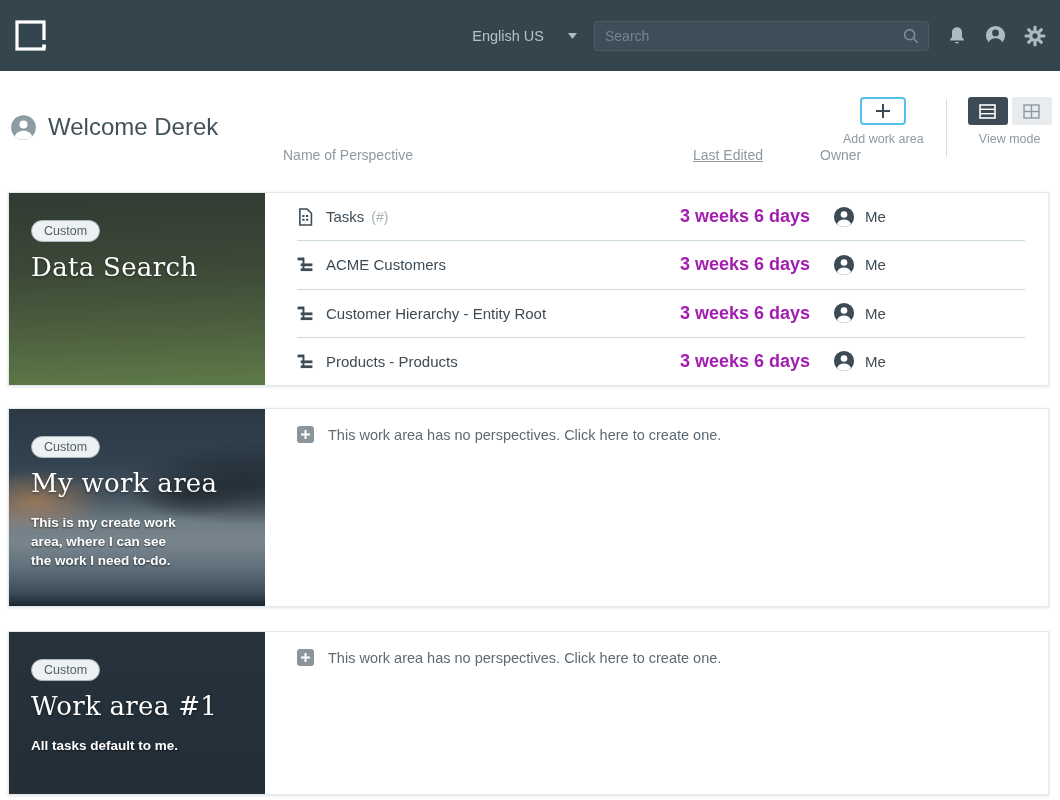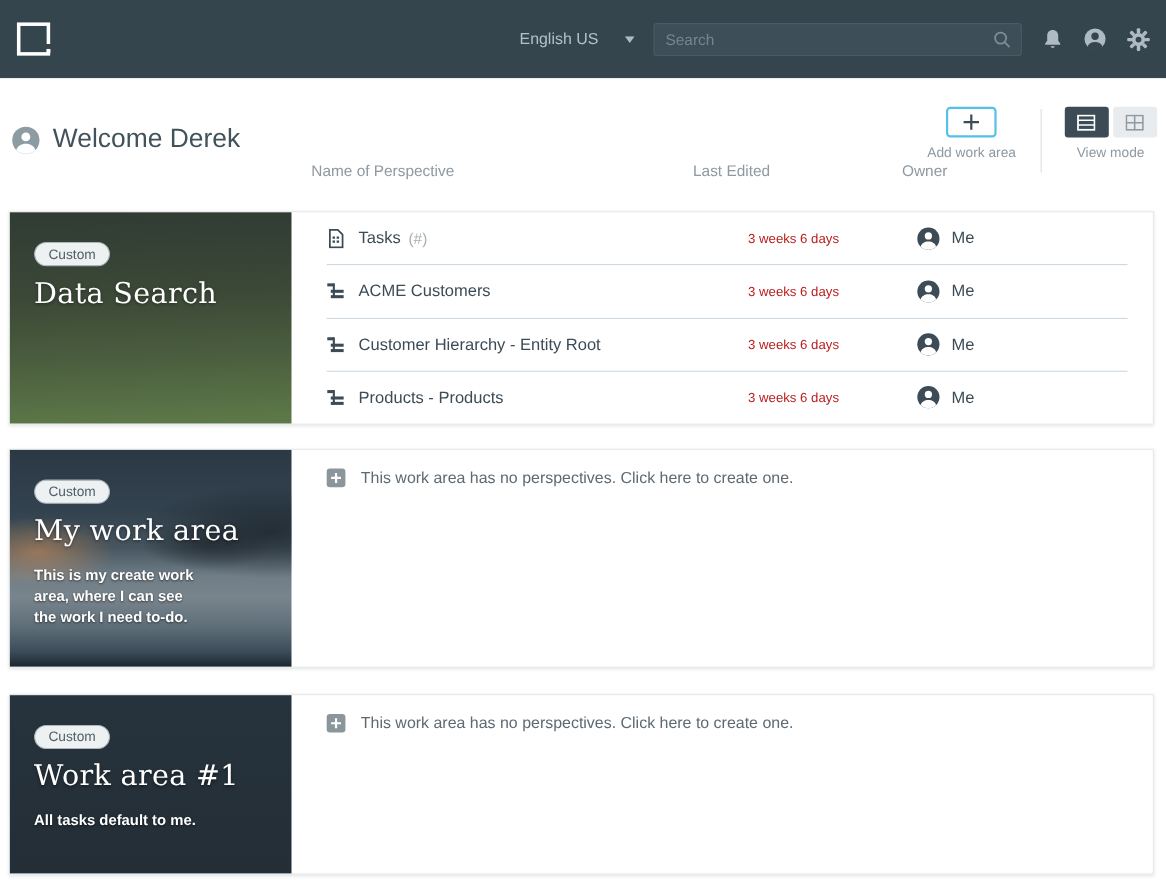--- a/index.html
+++ b/index.html
@@ -45,21 +45,21 @@
     display:flex; align-items:center; justify-content:center; cursor:pointer; padding:0;
   }
   .tool-label { margin-top:7px; font-size:12.5px; color:#8e99a1; white-space:nowrap; }
   .tb-divider { width:1px; height:58px; background:#d9dee1; margin:2px 21px 0 22px; }
   .vm-row { display:flex; gap:4px; }
   .vm-btn { width:40px; height:28px; border:none; border-radius:3px; display:flex; align-items:center; justify-content:center; cursor:pointer; padding:0; }
   .vm-btn.active { background:#3c4b55; }
   .vm-btn.inactive { background:#e9ecee; }
 
   .col-head { position:absolute; top:147px; font-size:14px; color:#8e99a1; }
-  .ch-name  { left:283px; } .ch-date { left:630px; } .ch-owner { left:820px; }
+  .ch-name  { left:283px; } .ch-date { left:693px;text-decoration:underline; } .ch-owner { left:820px; }
 
   
   .panels { position:absolute; top:192px; left:8px; width:1041px; }
   .panel {
     display:flex; background:#ffffff; border:1px solid #e4e8ea;
     box-shadow:0 1px 3px rgba(50,60,70,.14);
   }
   .panel-0 { height:194px; margin-bottom:22px; }
   .panel-1 { height:199px; margin-bottom:24px; }
   .panel-2 { height:164px; }
@@ -90,21 +90,21 @@
   }
   .theme-dark { background:linear-gradient(180deg,#27333c,#232e37); }
 
   .rows { flex:1; display:flex; flex-direction:column; padding:0 23px 0 32px; min-width:0; }
   .prow { flex:1; display:flex; align-items:center; cursor:pointer; }
   .prow + .prow { border-top:1px solid #ccd9e0; }
   .p-name { width:383px; display:flex; align-items:center; }
   .p-icon { margin-right:12px; display:flex; flex-shrink:0; }
   .pname-text { font-size:15px; color:#3c4b55; }
   .pname-suffix { font-size:14px; color:#a7b0b6; margin-left:7px; }
-  .p-date { width:153px; font-size:12px; color:#b91c1c; }
+  .p-date { width:153px; font-size:18px; color:#a21caf;font-weight:bold; }
   .p-owner { display:flex; align-items:center; gap:10px; font-size:15px; color:#3c4b55; }
 
   .rows.empty { padding-top:17px; flex-direction:row; align-items:flex-start; }
   .empty-row { display:flex; align-items:center; gap:14px; cursor:pointer; }
   .empty-plus { width:17px; height:17px; background:#8a959c; border-radius:3px; display:flex; align-items:center; justify-content:center; flex-shrink:0; }
   .empty-text { font-size:14.5px; color:#5d6a74; }
 </style>
 </head>
 <body>
 

